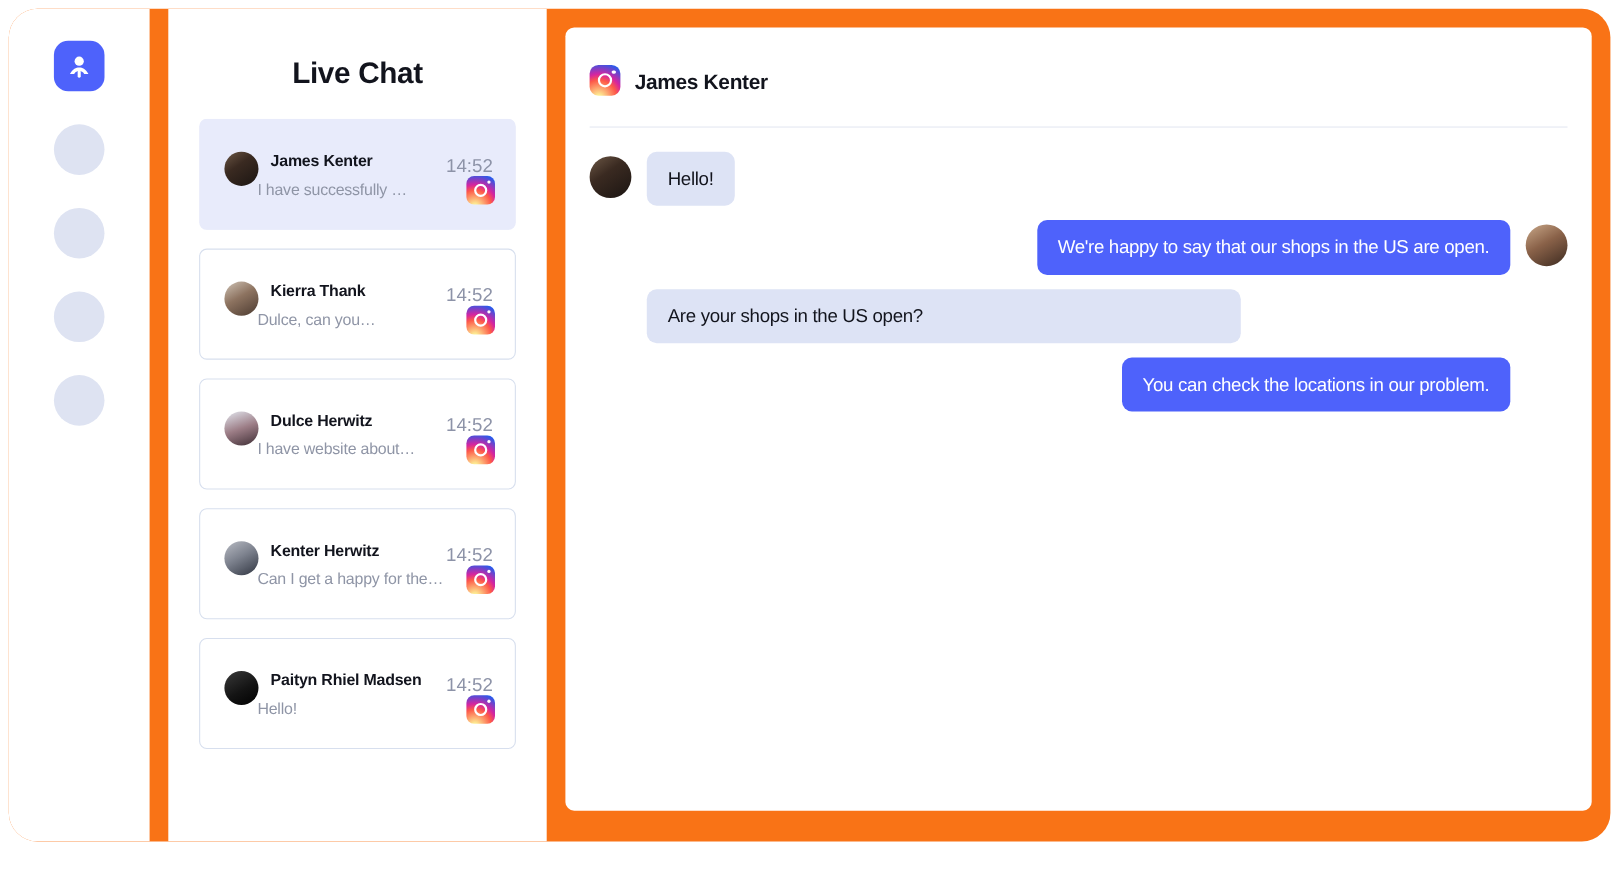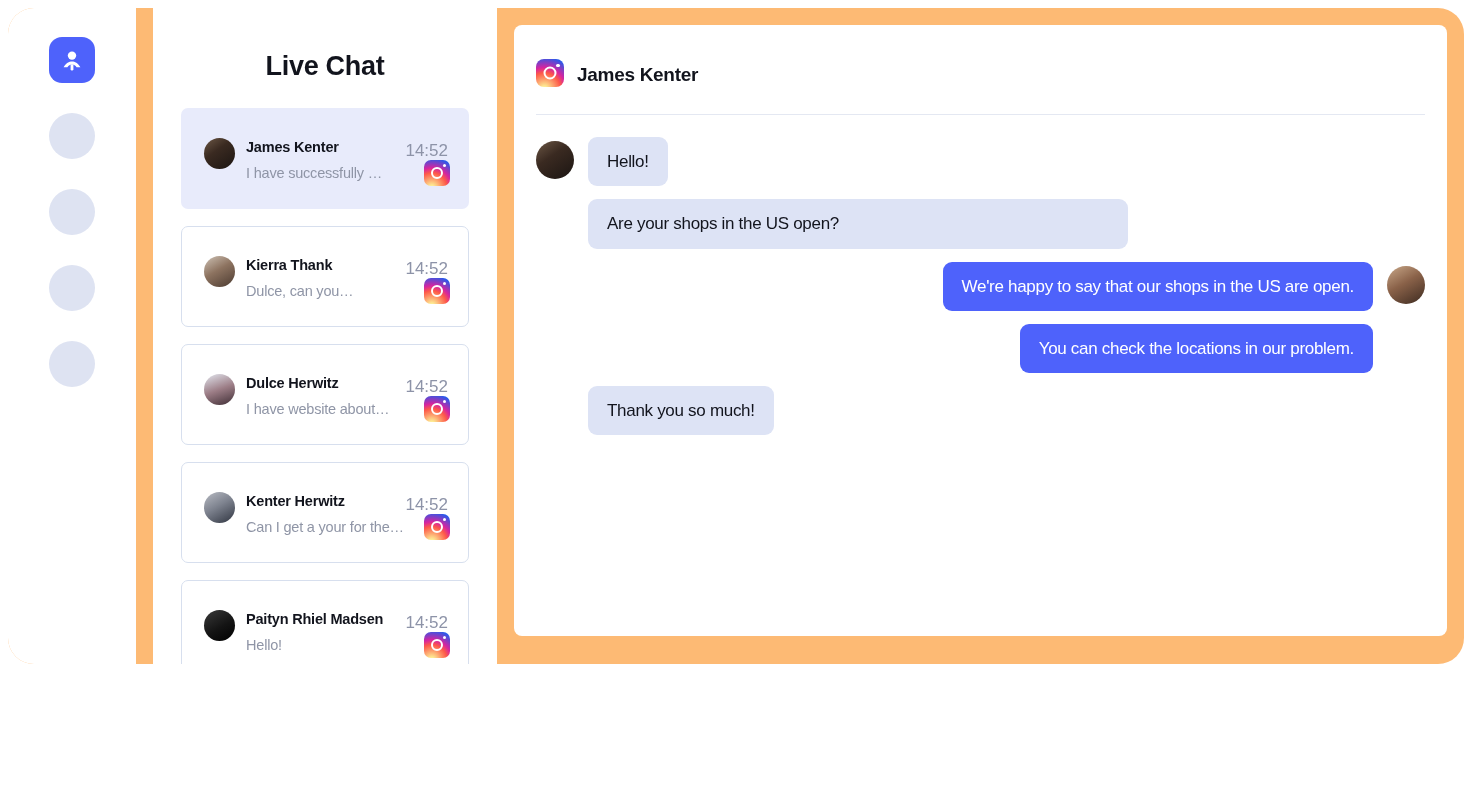--- a/index.html
+++ b/index.html
@@ -11,22 +11,22 @@
     font-family: "Liberation Sans", sans-serif;
     overflow: hidden;
   }
 
   
   .app-frame {
     position: absolute;
     left: 8px;
     top: 8px;
     width: 1456px;
-    height: 656px;
-    background: #fdba74;
+    height: 757px;
+    background: #f97316;
     border-radius: 26px;
     overflow: hidden;
     display: flex;
   }
 
   
   .rail {
     width: 128px;
     flex: 0 0 128px;
     background: #ffffff;
@@ -105,21 +105,21 @@
   }
   .conv-time {
     position: absolute;
     right: 20px;
     top: 32px;
     font-size: 17px;
     color: #8d93a8;
   }
   .conv-preview {
     position: absolute;
-    left: 64px;
+    left: 52px;
     top: 56px;
     font-size: 14.5px;
     color: #8f95a6;
     letter-spacing: -0.2px;
     white-space: nowrap;
   }
   .conv-channel {
     position: absolute;
     right: 18px;
     top: 51px;
@@ -271,21 +271,21 @@
       <div class="conv-preview">I have website about…</div>
       <div class="conv-channel">
         <span class="ig sz26"><i></i><b></b></span>
       </div>
     </div>
 
     <div class="conv">
       <div class="conv-avatar av4"></div>
       <div class="conv-name">Kenter Herwitz</div>
       <div class="conv-time">14:52</div>
-      <div class="conv-preview">Can I get a your for the…</div>
+      <div class="conv-preview">Can I get a happy for the…</div>
       <div class="conv-channel">
         <span class="ig sz26"><i></i><b></b></span>
       </div>
     </div>
 
     <div class="conv">
       <div class="conv-avatar av5"></div>
       <div class="conv-name">Paityn Rhiel Madsen</div>
       <div class="conv-time">14:52</div>
       <div class="conv-preview">Hello!</div>
@@ -306,36 +306,32 @@
 
     <div class="chat-divider"></div>
 
     <div class="msgs">
 
       <div class="msg-row">
         <div class="msg-avatar left av1"></div>
         <div class="bubble in">Hello!</div>
       </div>
 
+      <div class="msg-row out">
+        <div class="bubble out">We're happy to say that our shops in the US are open.</div>
+        <div class="msg-avatar right av6"></div>
+      </div>
+
       <div class="msg-row">
         <div class="spacer-38"></div>
         <div class="bubble in" style="min-width:540px;">Are your shops in the US open?</div>
       </div>
 
       <div class="msg-row out">
-        <div class="bubble out">We're happy to say that our shops in the US are open.</div>
-        <div class="msg-avatar right av6"></div>
-      </div>
-
-      <div class="msg-row out">
         <div class="bubble out">You can check the locations in our problem.</div>
         <div class="spacer-38"></div>
       </div>
 
-      <div class="msg-row">
-        <div class="spacer-38"></div>
-        <div class="bubble in">Thank you so much!</div>
-      </div>
 
     </div>
   </div>
 
 </div>
 
 </body></html>

